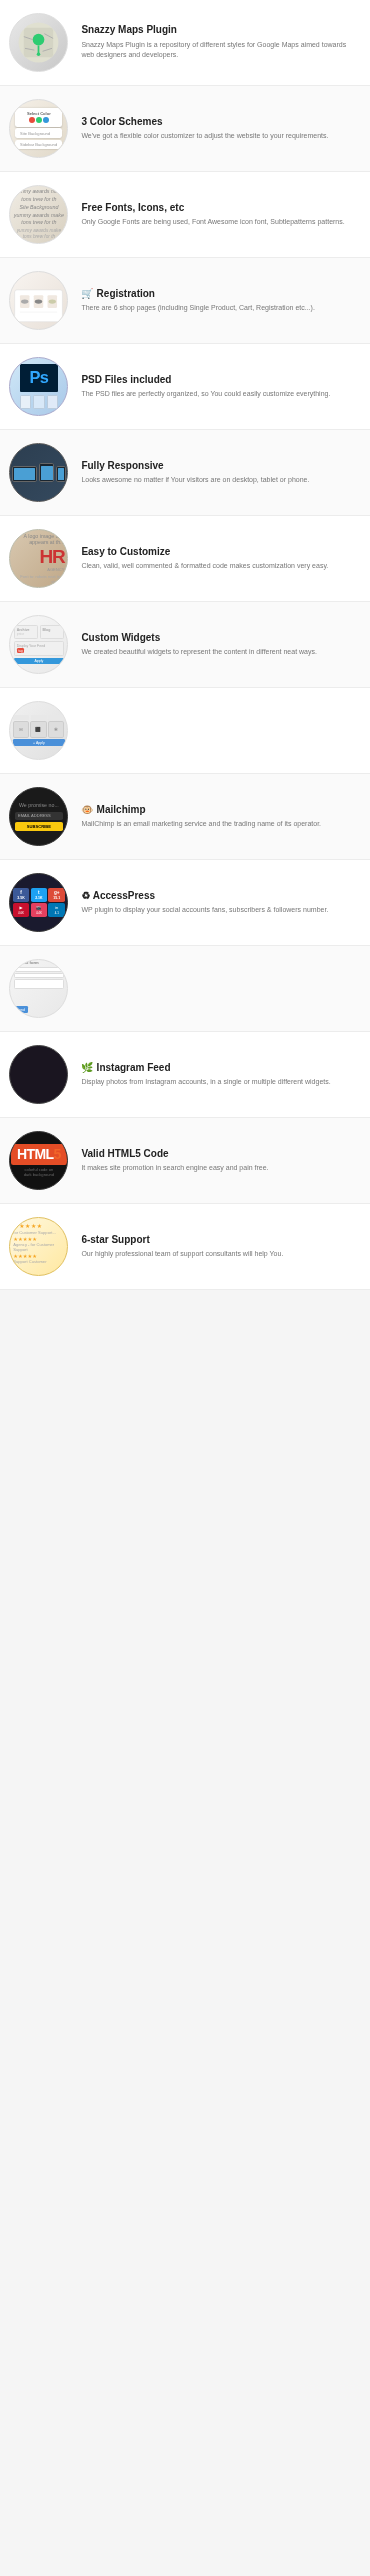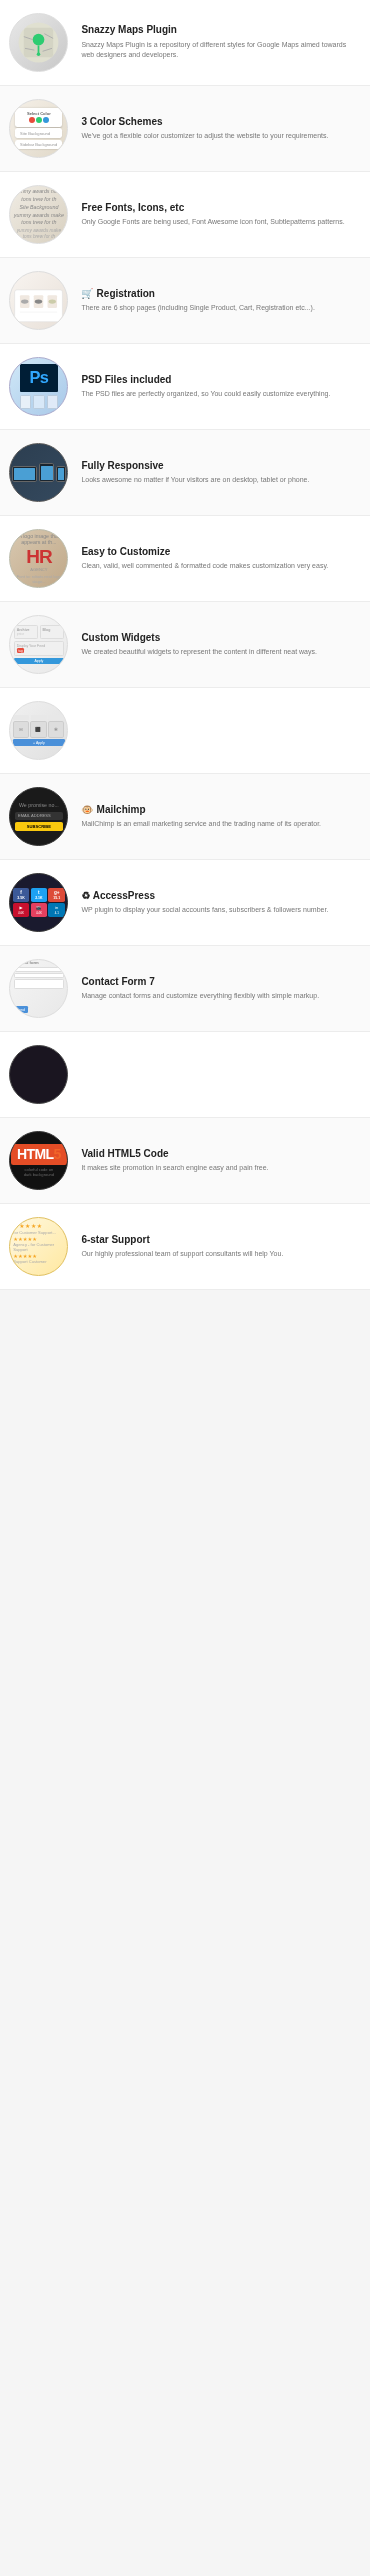--- a/index.html
+++ b/index.html
@@ -192,21 +192,21 @@
       </div>
     </div>
     <div class="feature-content">
       <div class="feature-title">Fully Responsive</div>
       <div class="feature-desc">Looks awesome no matter if Your visitors are on desktop, tablet or phone.</div>
     </div>
   </div>
 
   <div class="feature-item">
     <div class="feature-thumb" style="background:linear-gradient(135deg,#d8c8b0,#c0a888);border:1.8px solid #bba;overflow:hidden;">
-      <div style="text-align:center;padding:2.9px;">
+      <div style="text-align:right;padding:2.9px;">
         <div style="font-size:5.3px;color:#888;margin-bottom:2.3px;">A logo image that appears at th...</div>
         <div style="font-size:19px;font-weight:900;color:#cc3333;letter-spacing:-1.2px;line-height:1;">HR</div>
         <div style="font-size:4.1px;color:#999;margin-top:1.2px;">AGENCY</div>
         <div style="font-size:4.1px;color:#aaa;margin-top:2.3px;">Font to: robots next logo stage...</div>
       </div>
     </div>
     <div class="feature-content">
       <div class="feature-title">Easy to Customize</div>
       <div class="feature-desc">Clean, valid, well commented &amp; formatted code makes customization very easy.</div>
     </div>
@@ -292,32 +292,32 @@
   <div class="feature-item">
     <div class="feature-thumb" style="background:linear-gradient(135deg,#f5f5f5,#e8e8e8);border:1.8px solid #ddd;overflow:hidden;">
       <div style="padding:3.5px;width:100%;">
         <div style="font-size:4.1px;color:#888;font-weight:bold;margin-bottom:1.8px;">contact form</div>
         <div style="background:#fff;border:0.6px solid #ddd;border-radius:1.2px;height:4.7px;margin-bottom:1.2px;"></div>
         <div style="background:#fff;border:0.6px solid #ddd;border-radius:1.2px;height:4.7px;margin-bottom:1.2px;"></div>
         <div style="background:#fff;border:0.6px solid #ddd;border-radius:1.2px;height:10.6px;margin-bottom:1.2px;"></div>
         <div style="background:#4a90d9;color:#fff;font-size:3.5px;border-radius:1.2px;padding:1.2px 2.9px;text-align:center;display:inline-block;">Send</div>
       </div>
     </div>
-    <div class="feature-content">
-      <div class="feature-title">Contact Form 7</div>
-      <div class="feature-desc">Manage contact forms and customize everything flexibly with simple markup.</div>
-    </div>
   </div>
 
   <div class="feature-item">
     <div class="feature-thumb" style="background:#1a1520;border:1.8px solid #444;overflow:hidden;display:grid;grid-template-columns:1fr 1fr;grid-template-rows:1fr 1fr;gap:1.2px;padding:2.9px;border-radius:50%;">
       <div style="background:#2a3a2a;border-radius:1.2px;"></div>
       <div style="background:#3a3a2a;border-radius:1.2px;"></div>
       <div style="background:#2a2a3a;border-radius:1.2px;"></div>
       <div style="background:#3a2a2a;border-radius:1.2px;"></div>
+    </div>
+    <div class="feature-content">
+      <div class="feature-title">🌿 Instagram Feed</div>
+      <div class="feature-desc">Display photos from Instagram accounts, in a single or multiple different widgets.</div>
     </div>
   </div>
 
   <div class="feature-item">
     <div class="feature-thumb" style="background:#111;border:1.8px solid #333;overflow:hidden;display:flex;align-items:center;justify-content:center;">
       <div style="text-align:center;">
         <div style="background:#e44d26;color:#fff;font-size:14px;font-weight:900;padding:3.5px 5.9px;border-radius:2.3px;letter-spacing:-0.6px;line-height:1;">HTML<span style="color:#f16529;">5</span></div>
         <div style="font-size:4.1px;color:#666;margin-top:2.3px;line-height:1.3;">colorful code on<br>dark background</div>
       </div>
     </div>

